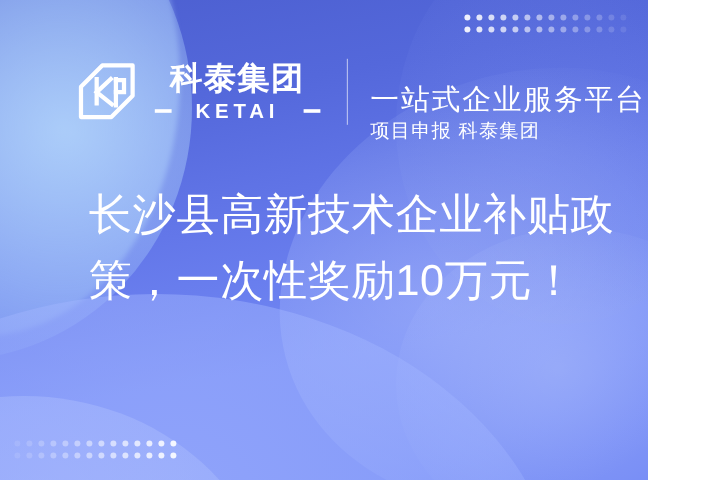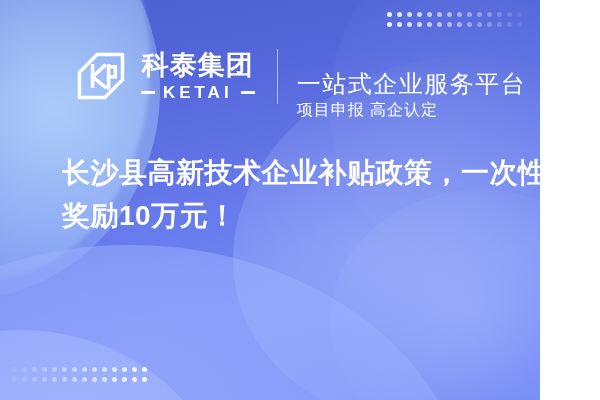--- a/index.html
+++ b/index.html
@@ -135,21 +135,21 @@
     font-size: 27px;
     font-weight: bold;
     color: #ffffff;
     letter-spacing: 1px;
     line-height: 1;
     white-space: nowrap;
   }
   .brand-en-row {
     display: flex;
     align-items: center;
-    gap: 8px;
+    gap: 20px;
     margin-top: 3px;
   }
   .brand-en-dash {
     width: 14px;
     height: 3px;
     background: #ffffff;
   }
   .brand-en {
     font-size: 17px;
     font-weight: bold;
@@ -184,25 +184,25 @@
     font-size: 16px;
     color: #ffffff;
     letter-spacing: 1px;
     line-height: 1;
     white-space: nowrap;
   }
 
   
   .headline {
     position: absolute;
-    left: 62px;
+    left: 74px;
     top: 152px;
     width: 500px;
-    font-size: 28px;
-    font-weight: bold;
+    font-size: 36px;
+    font-weight: normal;
     color: #ffffff;
     line-height: 1.52;
     letter-spacing: 0.5px;
   }
 </style>
 </head>
 <body>
 
 <div class="banner">
 
@@ -308,20 +308,20 @@
           <span class="brand-en">KETAI</span>
           <span class="brand-en-dash"></span>
         </span>
       </span>
     </div>
 
     <span class="divider"></span>
 
     <div class="tagline">
       <span class="tagline-main">一站式企业服务平台</span>
-      <span class="tagline-sub">项目申报 高企认定</span>
+      <span class="tagline-sub">项目申报 科泰集团</span>
     </div>
 
   </div>
 
   <div class="headline">长沙县高新技术企业补贴政策，一次性奖励10万元！</div>
 
 </div>
 
 </body></html>

